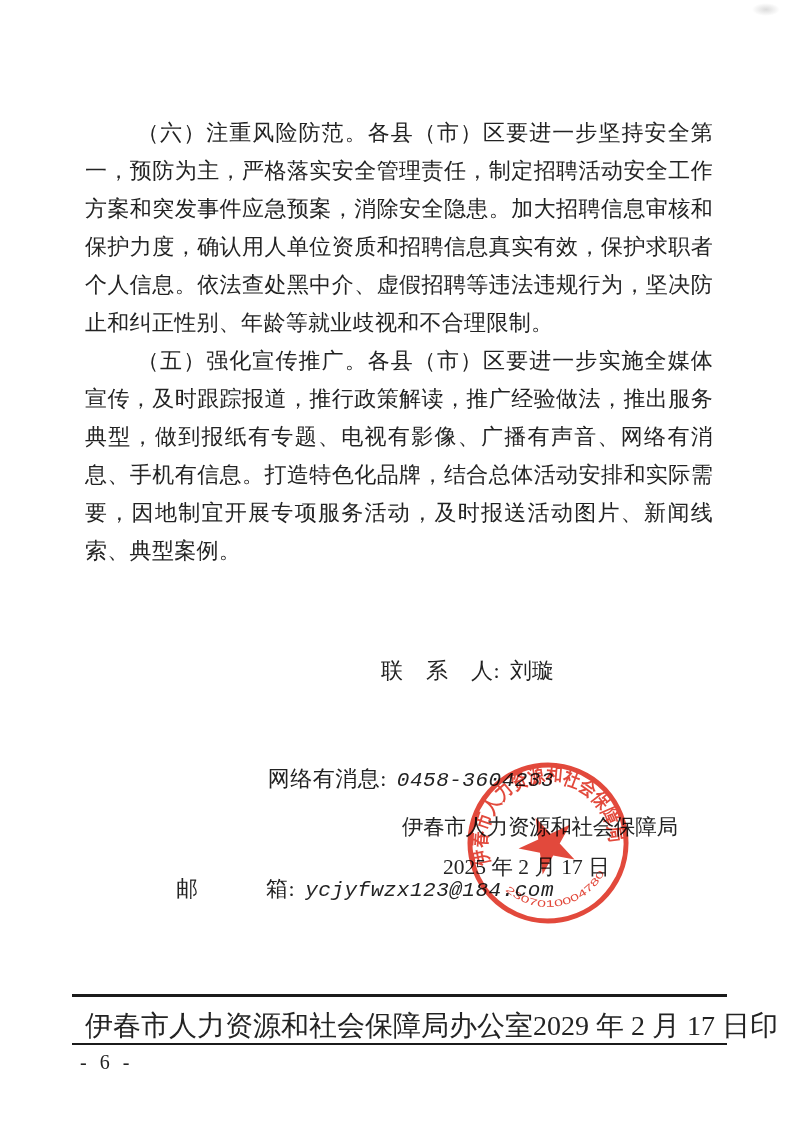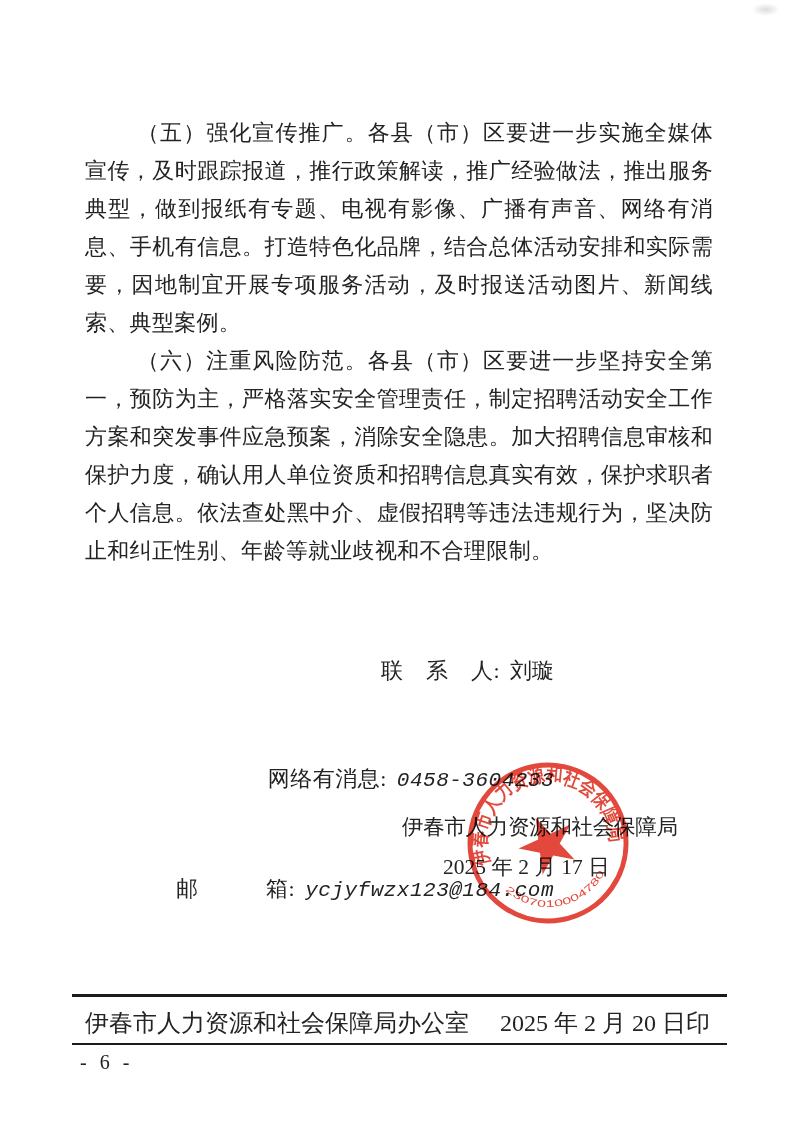--- a/index.html
+++ b/index.html
@@ -48,37 +48,37 @@
     position:absolute;left:458px;top:753px;width:180px;height:180px;
     mix-blend-mode:multiply;opacity:.9;
   }
   .seal text{fill:var(--seal-red);}
   .footer-line{position:absolute;left:72px;width:655px;background:#1b1b1b;}
   .footer-line.top{top:994px;height:3px;}
   .footer-line.bottom{top:1043px;height:2px;}
   .footer-row{
     position:absolute;left:85px;top:1007px;width:625px;
     display:flex;justify-content:space-between;
-    font-size:24px;white-space:pre;
+    font-size:28px;white-space:pre;
   }
   .page-number{
     position:absolute;left:80px;top:1051px;
     font-size:20px;letter-spacing:4px;white-space:pre;
   }
 </style>
 </head>
 <body>
 
 <div class="page">
 
   <div class="smudge"></div>
 
   <div class="body-text">
+    <p>（六）注重风险防范。各县（市）区要进一步坚持安全第一，预防为主，严格落实安全管理责任，制定招聘活动安全工作方案和突发事件应急预案，消除安全隐患。加大招聘信息审核和保护力度，确认用人单位资质和招聘信息真实有效，保护求职者个人信息。依法查处黑中介、虚假招聘等违法违规行为，坚决防止和纠正性别、年龄等就业歧视和不合理限制。</p>
     <p>（五）强化宣传推广。各县（市）区要进一步实施全媒体宣传，及时跟踪报道，推行政策解读，推广经验做法，推出服务典型，做到报纸有专题、电视有影像、广播有声音、网络有消息、手机有信息。打造特色化品牌，结合总体活动安排和实际需要，因地制宜开展专项服务活动，及时报送活动图片、新闻线索、典型案例。</p>
-    <p>（六）注重风险防范。各县（市）区要进一步坚持安全第一，预防为主，严格落实安全管理责任，制定招聘活动安全工作方案和突发事件应急预案，消除安全隐患。加大招聘信息审核和保护力度，确认用人单位资质和招聘信息真实有效，保护求职者个人信息。依法查处黑中介、虚假招聘等违法违规行为，坚决防止和纠正性别、年龄等就业歧视和不合理限制。</p>
   </div>
 
   <div class="contact">
     <div class="contact-row">
       <span class="contact-label">联　系　人:</span><span class="contact-value">刘璇</span>
     </div>
     <div class="contact-row">
       <span class="contact-label">网络有消息:</span><span class="contact-value mono">0458-3604233</span>
     </div>
     <div class="contact-row">
@@ -100,18 +100,18 @@
       <path d="M0,-30 L6.8,-9.3 L28.5,-9.3 L10.9,3.55 L17.6,24.3 L0,11.5 L-17.6,24.3 L-10.9,3.55 L-28.5,-9.3 L-6.8,-9.3 Z" transform="translate(90,92) rotate(-15)" fill="var(--seal-red)"></path>
       <text font-size="9.5" font-family="Liberation Sans, DejaVu Sans, sans-serif">
         <textPath href="#sealArcBottom" startOffset="50%" text-anchor="middle" textLength="116" lengthAdjust="spacingAndGlyphs">2307010004780</textPath>
       </text>
     </g>
   </svg>
 
   <div class="footer-line top"></div>
   <div class="footer-row">
     <span>伊春市人力资源和社会保障局办公室</span>
-    <span>2025 年 2 月 20 日印</span>
+    <span>2029 年 2 月 17 日印</span>
   </div>
   <div class="footer-line bottom"></div>
   <div class="page-number">- 6 -</div>
 
 </div>
 
 </body></html>

